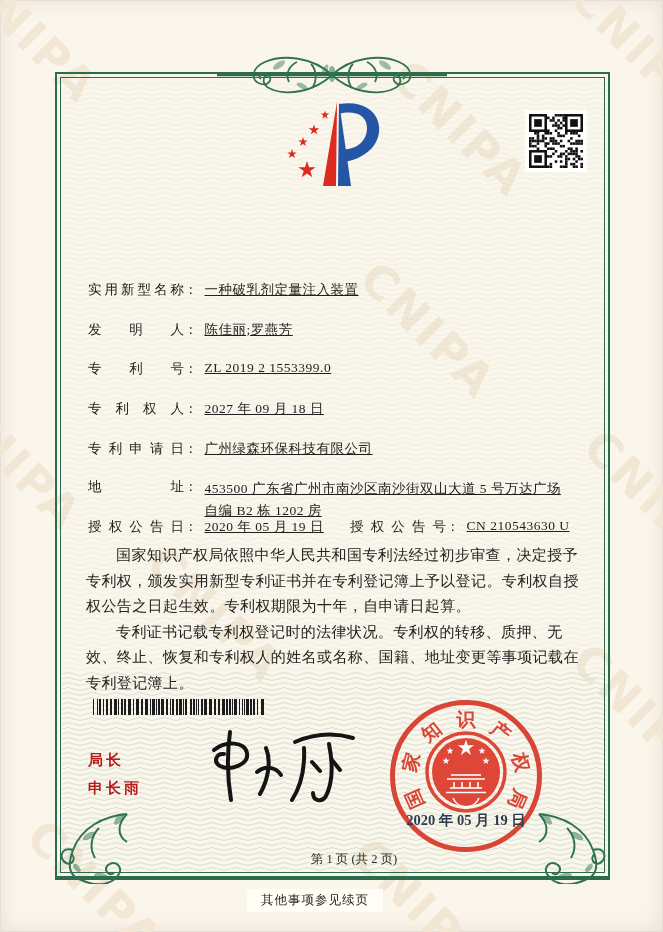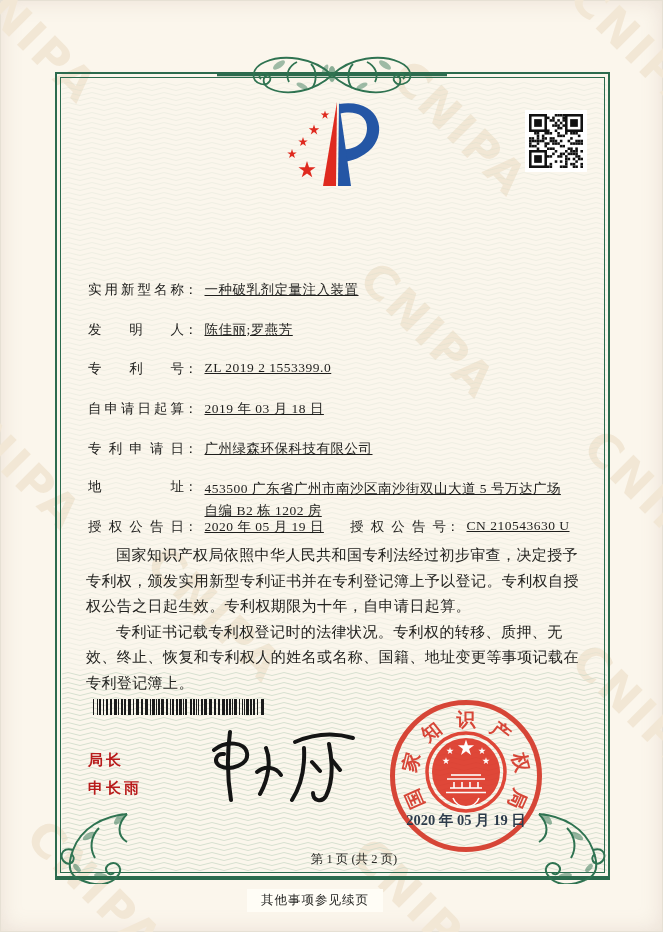--- a/index.html
+++ b/index.html
@@ -467,21 +467,21 @@
   <div class="field-row" style="top:281px">
     <span class="field-label">实用新型名称</span><span class="field-colon">：</span><span class="field-value">一种破乳剂定量注入装置</span>
   </div>
   <div class="field-row" style="top:321px">
     <span class="field-label">发明人</span><span class="field-colon">：</span><span class="field-value">陈佳丽;罗燕芳</span>
   </div>
   <div class="field-row" style="top:360px">
     <span class="field-label">专利号</span><span class="field-colon">：</span><span class="field-value">ZL 2019 2 1553399.0</span>
   </div>
   <div class="field-row" style="top:400px">
-    <span class="field-label">自申请日起算</span><span class="field-colon">：</span><span class="field-value">2019 年 03 月 18 日</span>
+    <span class="field-label">专利权人</span><span class="field-colon">：</span><span class="field-value">2027 年 09 月 18 日</span>
   </div>
   <div class="field-row" style="top:440px">
     <span class="field-label">专利申请日</span><span class="field-colon">：</span><span class="field-value">广州绿森环保科技有限公司</span>
   </div>
   <div class="field-row" style="top:478px">
     <span class="field-label">地址</span><span class="field-colon">：</span><span class="field-value block"><span>453500 广东省广州市南沙区南沙街双山大道 5 号万达广场</span><br><span>自编 B2 栋 1202 房</span></span>
   </div>
   <div class="field-row" style="top:518px">
     <span class="field-label">授权公告日</span><span class="field-colon">：</span><span class="field-value">2020 年 05 月 19 日</span>
     <span class="field-group2"><span class="field-label">授权公告号</span><span class="field-colon">：</span><span class="field-value">CN 210543630 U</span></span>

